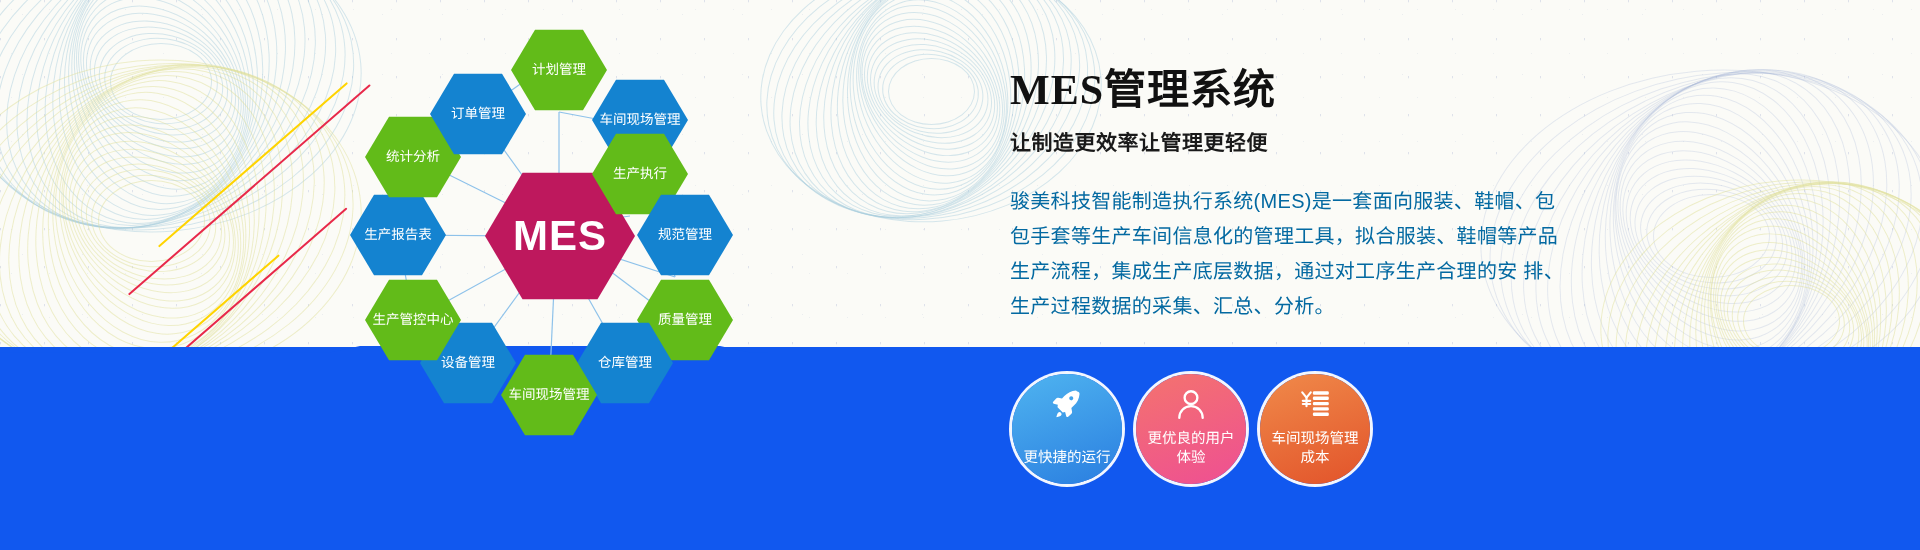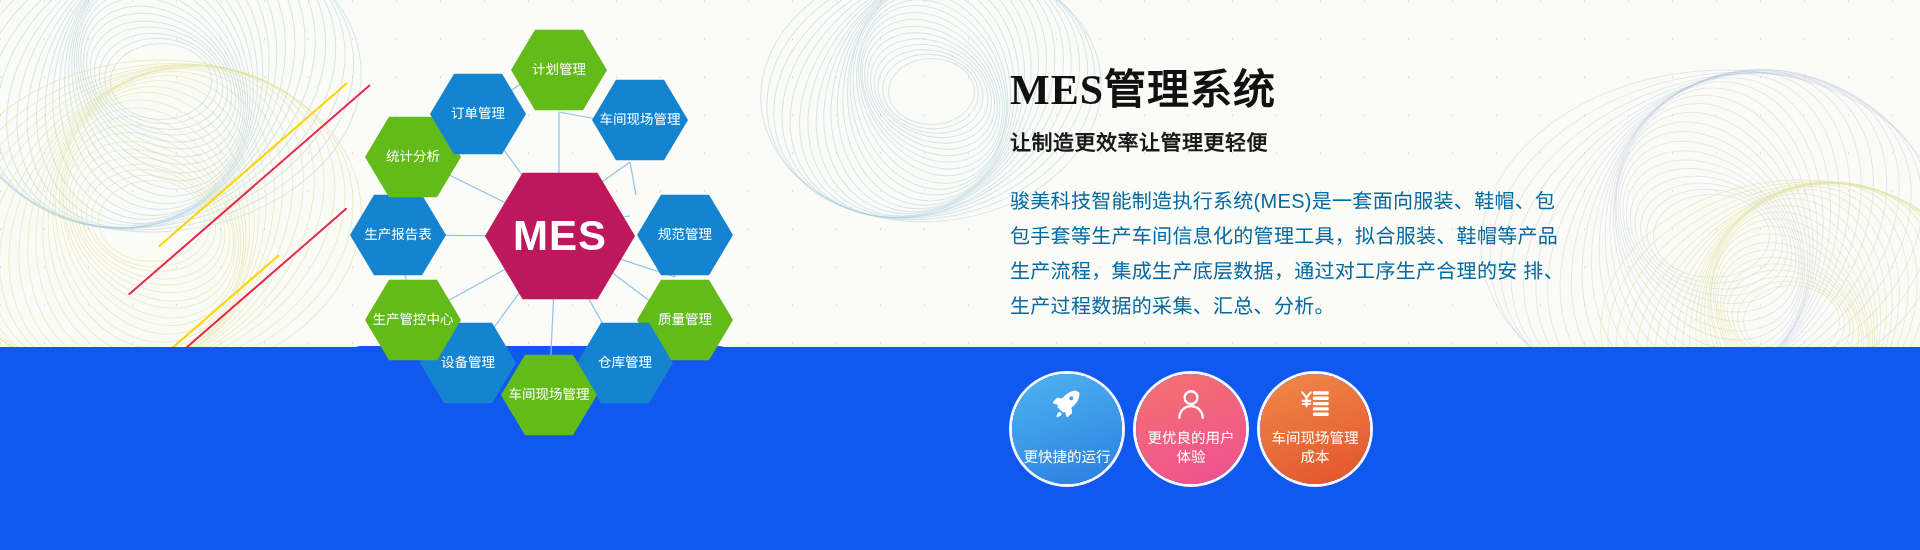--- a/index.html
+++ b/index.html
@@ -286,20 +286,23 @@
 
     <div class="hex core" style="left:155px;top:160px;">
       <span>MES</span>
     </div>
   <div class="hex small green" style="left: 181px; top: 18px;">
         <span>计划管理</span>
       </div>
       <div class="hex small blue" style="left: 262px; top: 68px;">
         <span>车间现场管理</span>
       </div>
+      <div class="hex small green" style="left: 262px; top: 122px;">
+        <span>生产执行</span>
+      </div>
       <div class="hex small blue" style="left: 307px; top: 183px;">
         <span>规范管理</span>
       </div>
       <div class="hex small green" style="left: 307px; top: 268px;">
         <span>质量管理</span>
       </div>
       <div class="hex small blue" style="left: 247px; top: 311px;">
         <span>仓库管理</span>
       </div>
       <div class="hex small green" style="left: 171px; top: 343px;">

